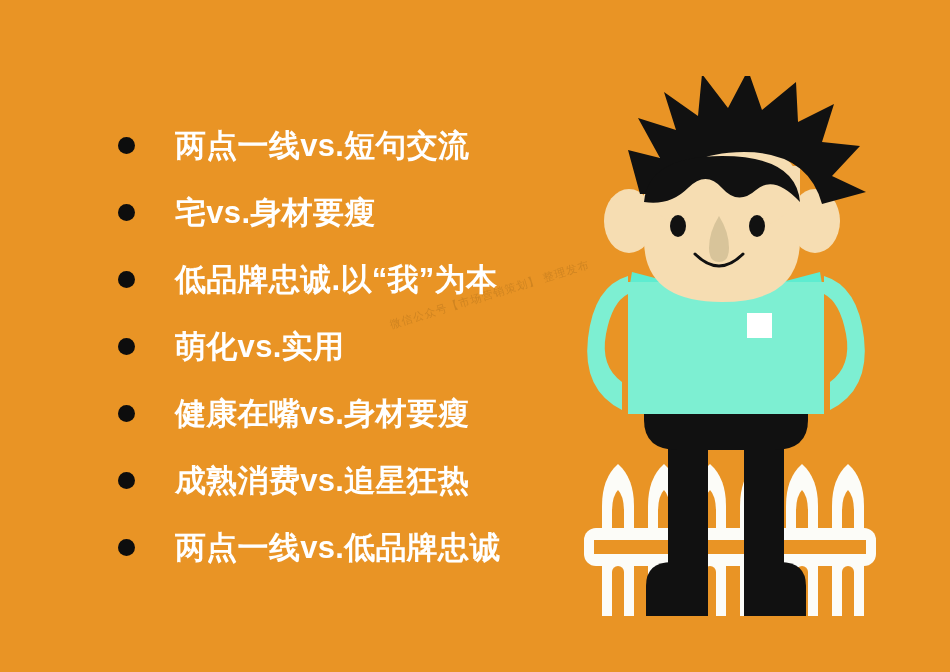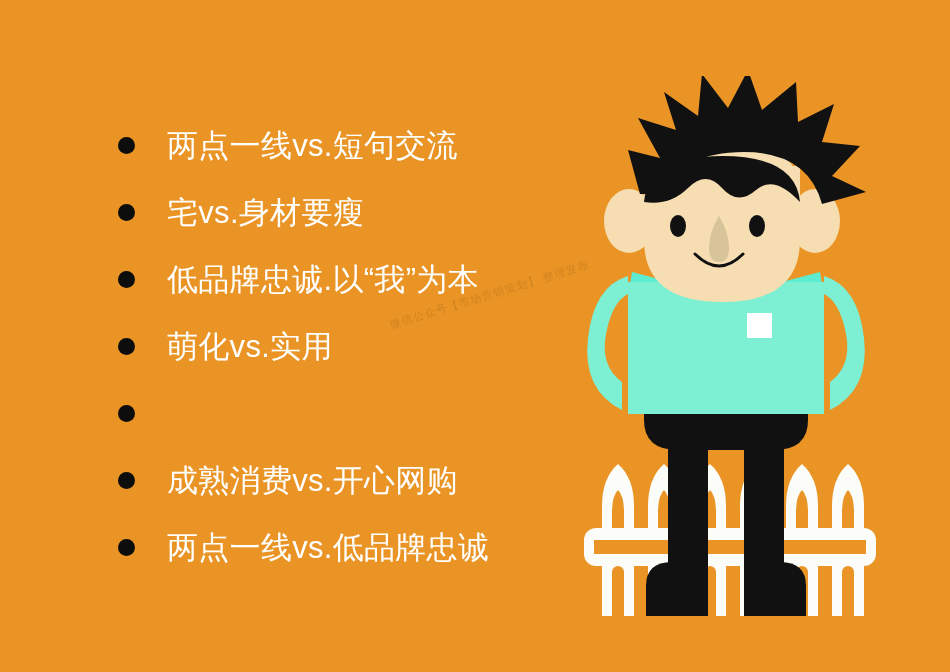--- a/index.html
+++ b/index.html
@@ -30,27 +30,27 @@
     height: 67px;
   }
   .bullet-dot {
     width: 17px;
     height: 17px;
     border-radius: 50%;
     background: #0d0d0d;
     flex: 0 0 auto;
   }
   .bullet-text {
-    margin-left: 32px;
+    margin-left: 40px;
     color: #ffffff;
     font-size: 31px;
     line-height: 1;
     letter-spacing: 0.3px;
     white-space: nowrap;
-    font-weight: 400;
+    font-weight: 700;
   }
   #character {
     position: absolute;
     left: 556px;
     top: 76px;
     width: 340px;
     height: 540px;
   }
   #watermark {
     position: absolute;
@@ -92,25 +92,26 @@
       <span class="bullet-text">低品牌忠诚.以“我”为本</span>
     </div>
 
     <div class="bullet-row">
       <span class="bullet-dot"></span>
       <span class="bullet-text">萌化vs.实用</span>
     </div>
 
     <div class="bullet-row">
       <span class="bullet-dot"></span>
+      <span class="bullet-text">健康在嘴vs.身材要瘦</span>
     </div>
 
     <div class="bullet-row">
       <span class="bullet-dot"></span>
-      <span class="bullet-text">成熟消费vs.开心网购</span>
+      <span class="bullet-text">成熟消费vs.追星狂热</span>
     </div>
 
     <div class="bullet-row">
       <span class="bullet-dot"></span>
       <span class="bullet-text">两点一线vs.低品牌忠诚</span>
     </div>
 
   </div>
 
   <svg id="character" viewBox="0 0 340 540" xmlns="http://www.w3.org/2000/svg">

